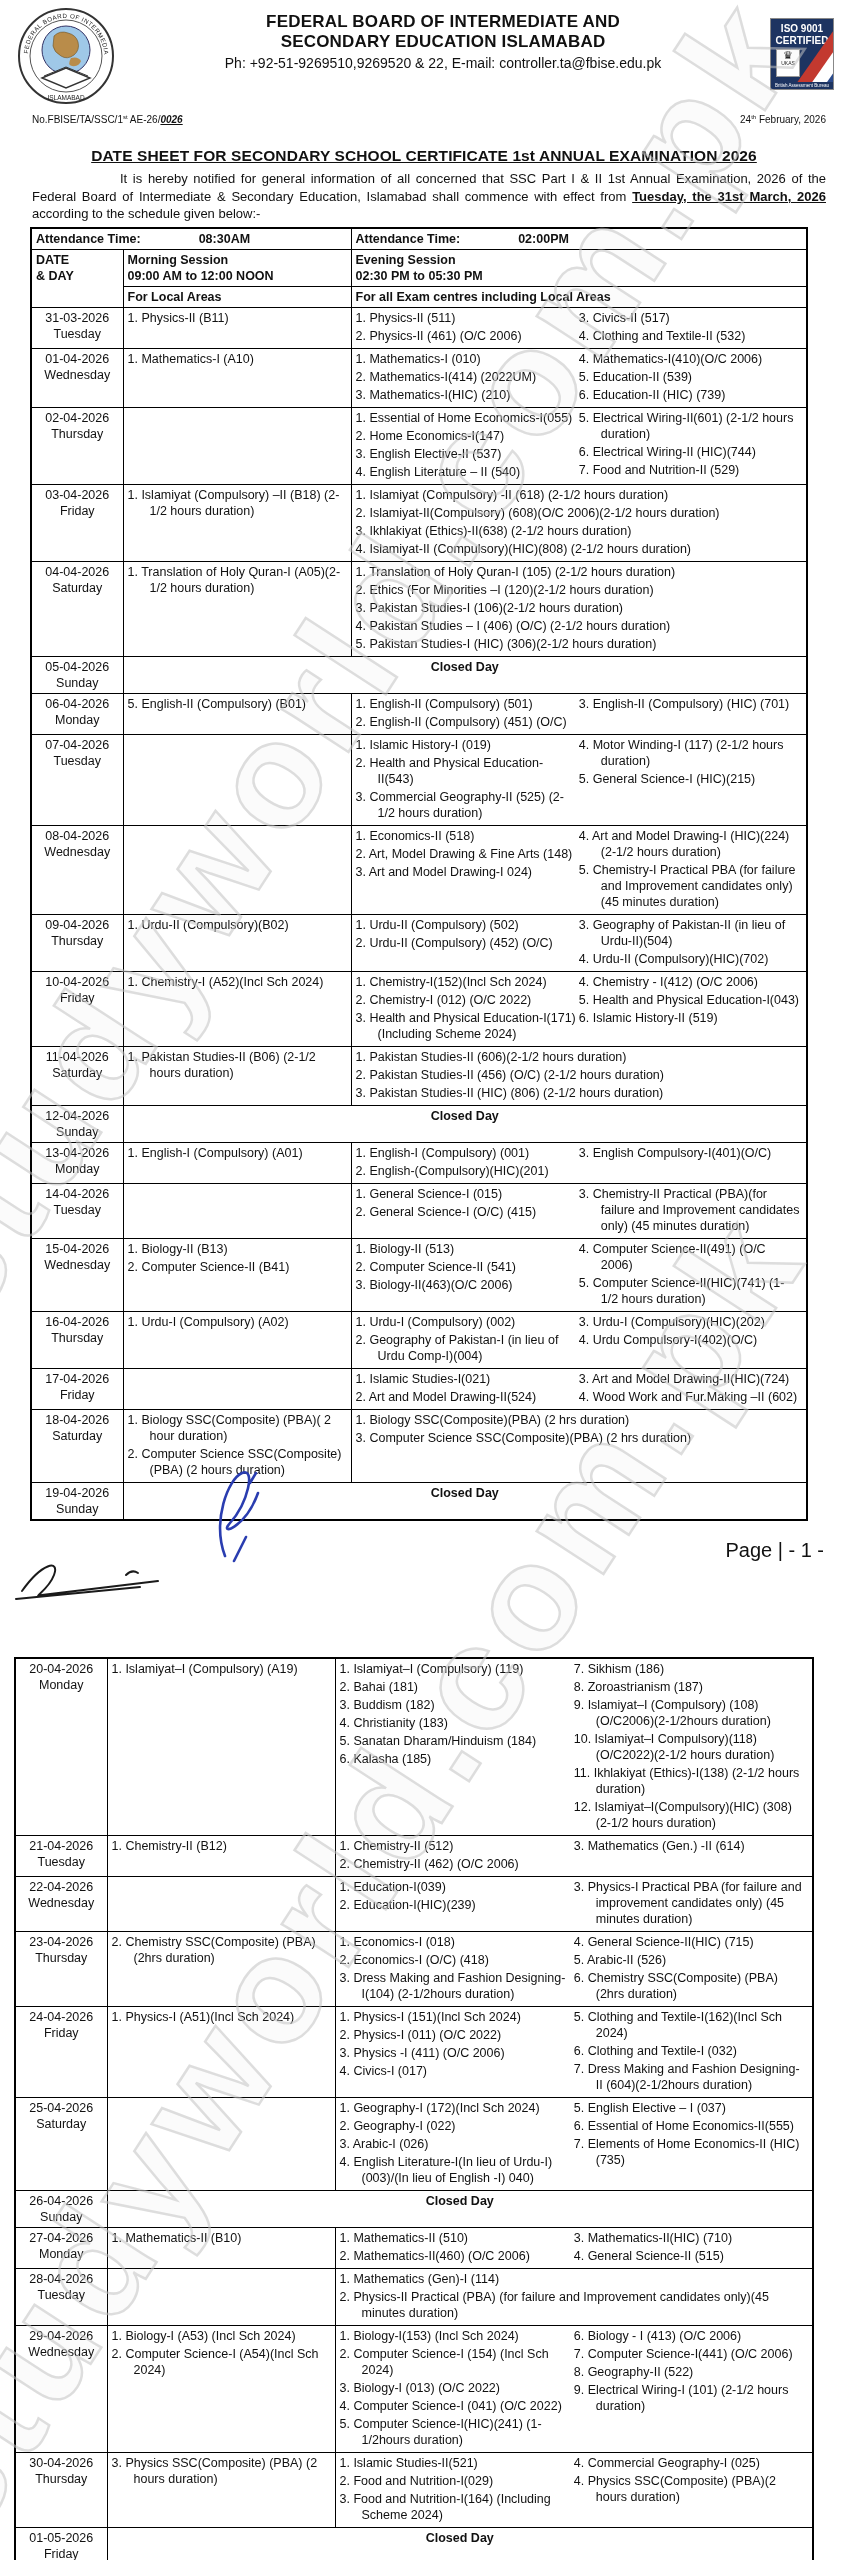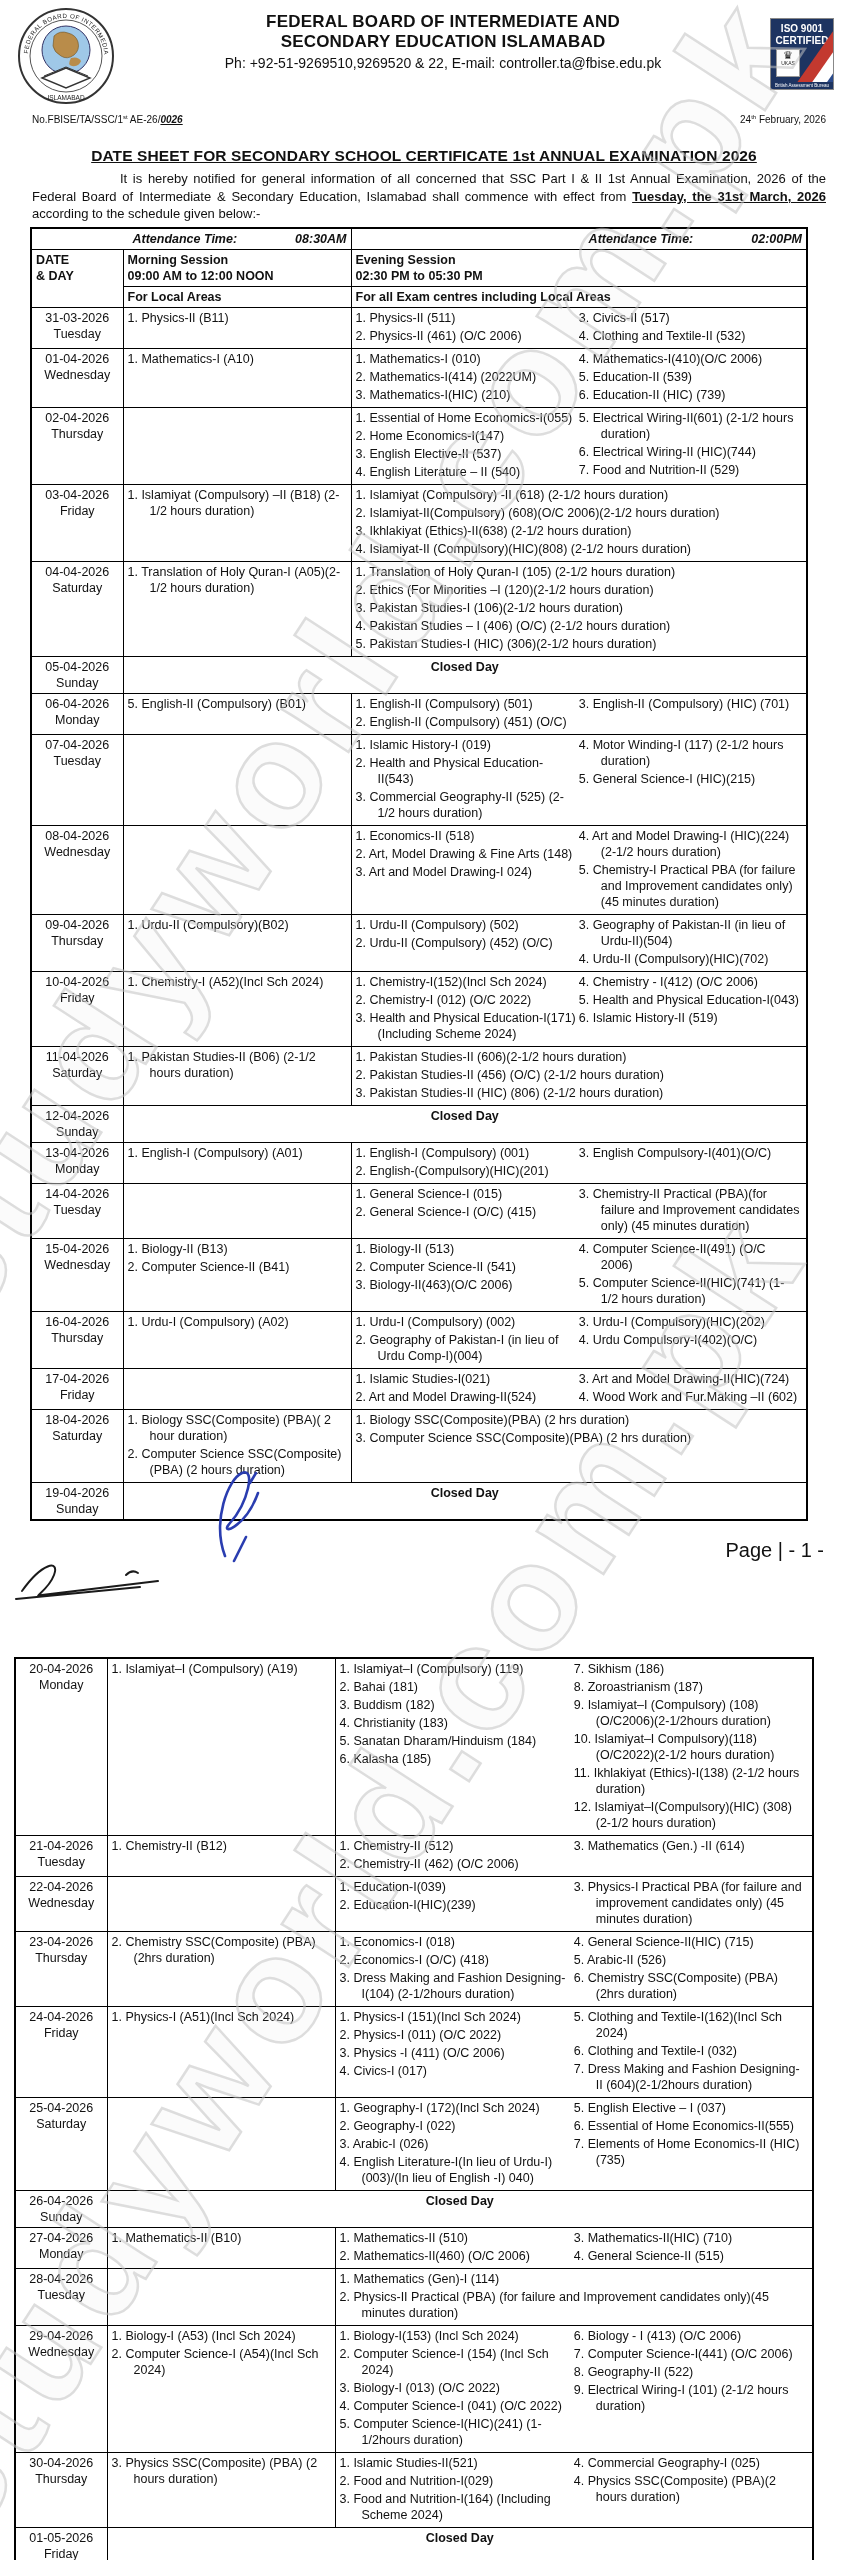--- a/index.html
+++ b/index.html
@@ -35,21 +35,21 @@
   sup{font-size:60%;}
   .title{text-align:center;font-size:15.5px;font-weight:bold;text-decoration:underline;margin-top:22px;letter-spacing:.1px;}
   .intro{font-size:13px;line-height:1.35;margin:5px 22px 4px 32px;text-align:justify;text-indent:88px;}
   .intro b{white-space:nowrap;text-decoration:underline;}
   
   table.sheet{border-collapse:collapse;table-layout:fixed;background:#fff;}
   #t1{width:778px;margin-left:30px;}
   #t2{width:800px;margin-left:14px;}
   table.sheet td{border:1px solid #000;vertical-align:top;font-size:12.5px;line-height:1.28;padding:2px 4px;}
   table.sheet{border:2px solid #000;}
-  td.att{font-weight:bold;font-size:13.5px;text-align:right;padding:3px 4px;font-style:italic;}
+  td.att{font-weight:bold;font-size:13.5px;text-align:left;padding:3px 4px;}
   td.att .gap{display:inline-block;width:58px;}
   td.hd{font-weight:bold;font-size:13.5px;text-align:left;vertical-align:middle;}
   col.c-date{width:92px;} col.c-morn{width:228px;}
   td.datecell{text-align:center;font-size:12.5px;padding-top:4px;}
   .item{padding-left:22px;text-indent:-22px;margin:0 0 2px 0;}
   .ev{display:flex;}
   .ev .col{flex:1;min-width:0;padding-right:2px;}
   td.closedcell{text-align:center;font-weight:bold;font-size:13.5px;vertical-align:middle;padding:8px 4px;}
   
   .sigzone1{position:relative;height:108px;}

